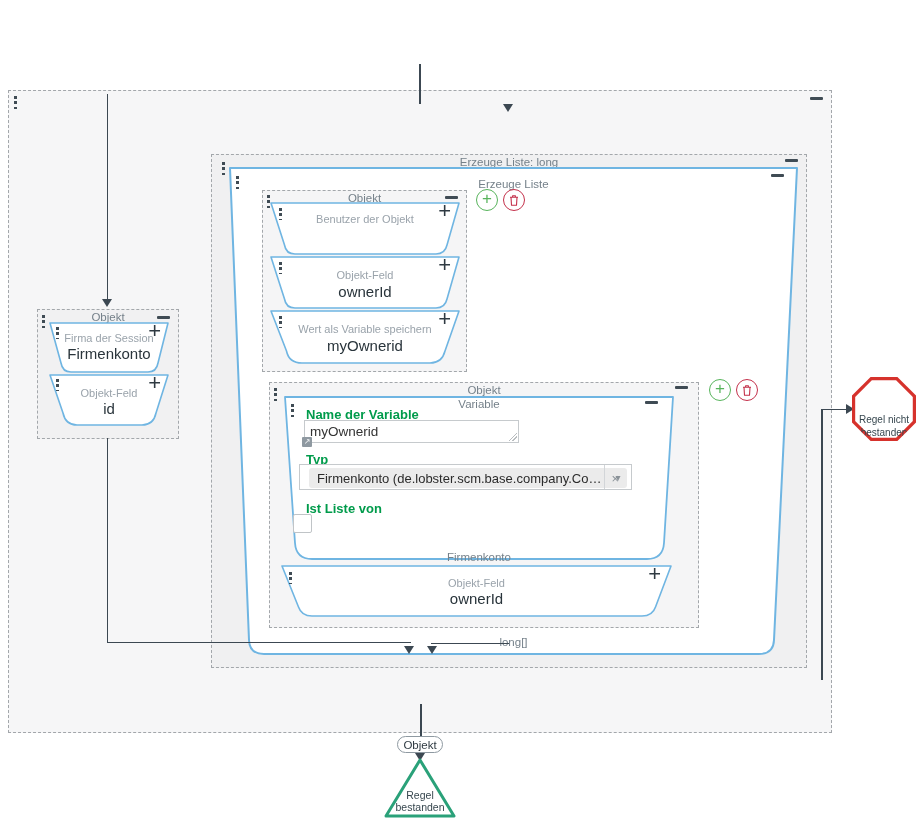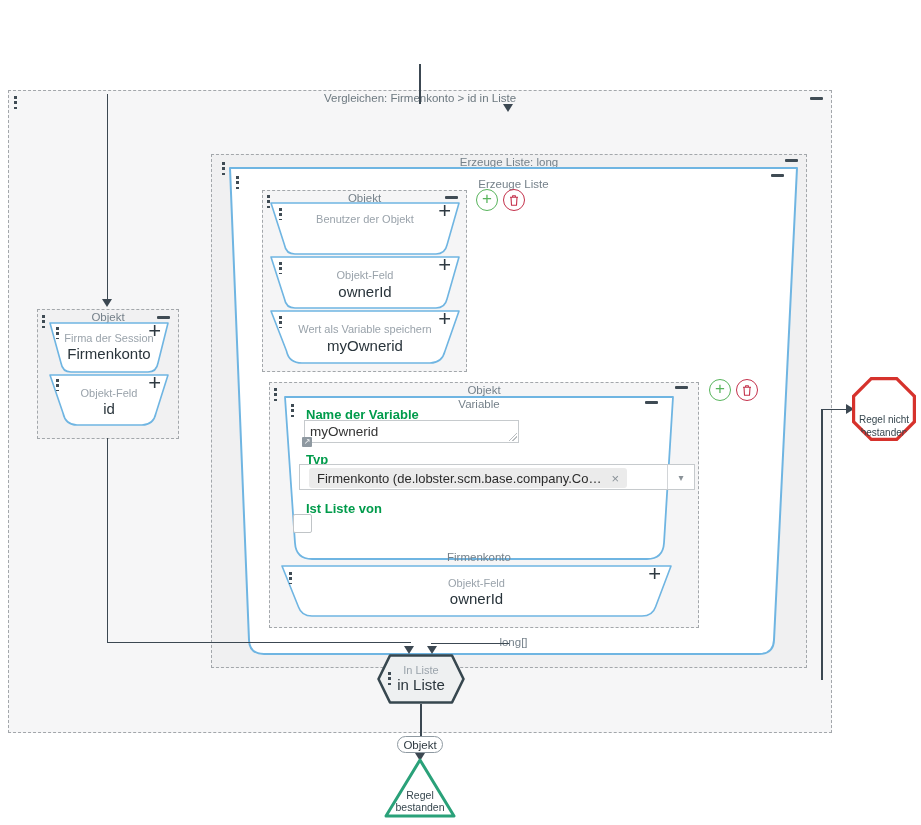--- a/index.html
+++ b/index.html
@@ -55,21 +55,20 @@
   .tri{position:absolute;left:383px;top:757px;width:74px;height:62px;}
   .tri-text{position:absolute;left:0;right:0;top:33px;text-align:center;font-size:10.5px;line-height:11.5px;color:#37474f;}
   .hexnode{position:absolute;left:377px;top:654px;width:88px;height:50px;}
 </style>
 </head>
 <body>
 
 <div class="stage">
 
   <div class="dashed" style="left:8px;top:90px;width:824px;height:643px;background:#f6f6f7;">
-    <div class="ctitle" style="color:#6d7980;">Vergleichen: Firmenkonto &gt; id in Liste</div>
     <div class="grab" style="left:5px;top:5px;"></div>
     <div class="minus" style="right:8px;top:6px;"></div>
 
     <div class="dashed" style="left:28px;top:218px;width:142px;height:130px;background:#f1f1f2;">
       <div class="ctitle">Objekt</div>
       <div class="grab" style="left:4px;top:5px;height:13px;"></div>
       <div class="minus" style="right:8px;top:6px;"></div>
 
       <div class="funnel" style="left:10px;top:11px;width:122px;height:53px;">
         <svg width="122" height="53">
@@ -159,21 +158,21 @@
             <div class="minus" style="right:17px;top:6px;"></div>
 
             <div class="glabel" style="left:23px;top:12px;">Name der Variable</div>
             <div class="inputwrap" style="left:21px;top:25px;width:215px;height:23px;">
               <input type="text" value="myOwnerid" style="">
               <div class="grip"></div>
             </div>
             <div class="expico" style="left:19px;top:42px;">↗</div>
 
             <div class="glabel" style="left:23px;top:57px;">Typ</div>
-            <div class="select" style="left:16px;top:69px;width:396px;height:26px;padding-left:8px;">
+            <div class="select" style="left:16px;top:69px;width:333px;height:26px;padding-left:8px;">
               <div class="chip">
                 <span>Firmenkonto (de.lobster.scm.base.company.Co…</span>
                 <span class="chipx">×</span>
               </div>
               <div class="caretbox">▾</div>
             </div>
 
             <div class="glabel" style="left:23px;top:106px;">Ist Liste von</div>
             <input type="checkbox" class="checkbox" style="left: 10px; top: 119px;">
 
@@ -210,28 +209,20 @@
   <div class="arr-d" style="left:403.5px;top:646px;"></div>
   <div class="hline" style="left:431px;top:642.5px;width:78px;"></div>
   <div class="arr-d" style="left:426.5px;top:646px;"></div>
   <div class="vline" style="left:420px;top:704px;height:33px;"></div>
   <div class="arr-d" style="left:414.5px;top:753px;"></div>
   <div class="vline" style="left:821px;top:409px;height:271px;"></div>
   <div class="hline" style="left:821px;top:408.5px;width:26px;"></div>
   <div class="arr-r" style="left:846px;top:403.5px;"></div>
 
 
-  <div class="hexnode">
-    <svg width="88" height="50" style="position:absolute;left:0;top:0;">
-      <polygon points="13,1.5 75,1.5 86.5,25 75,48.5 13,48.5 1.5,25" fill="#eef0f1" stroke="#37474f" stroke-width="2.6" stroke-linejoin="round"></polygon>
-    </svg>
-    <div class="grab" style="left:11px;top:18px;height:13px;"></div>
-    <div class="ftype" style="top:10px;">In Liste</div>
-    <div class="fval" style="top:22px;">in Liste</div>
-  </div>
 
   <div class="pill">
     <span>Objekt</span>
   </div>
 
   <div class="tri">
     <svg width="74" height="62" style="position:absolute;left:0;top:0;">
       <polygon points="37,3 71,59 3,59" fill="#fff" stroke="#2aa179" stroke-width="3" stroke-linejoin="round"></polygon>
     </svg>
     <div class="tri-text">

